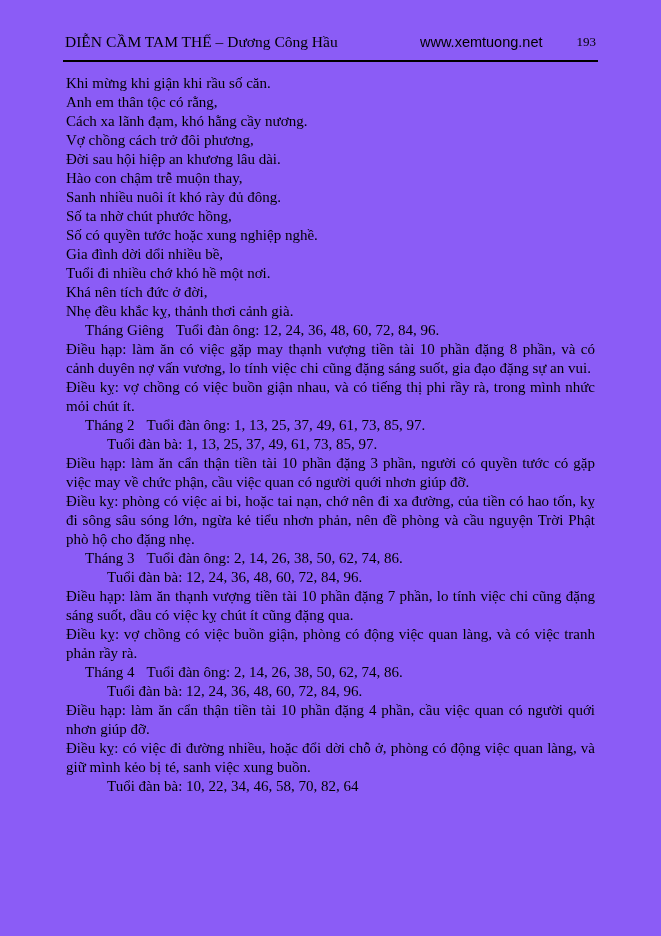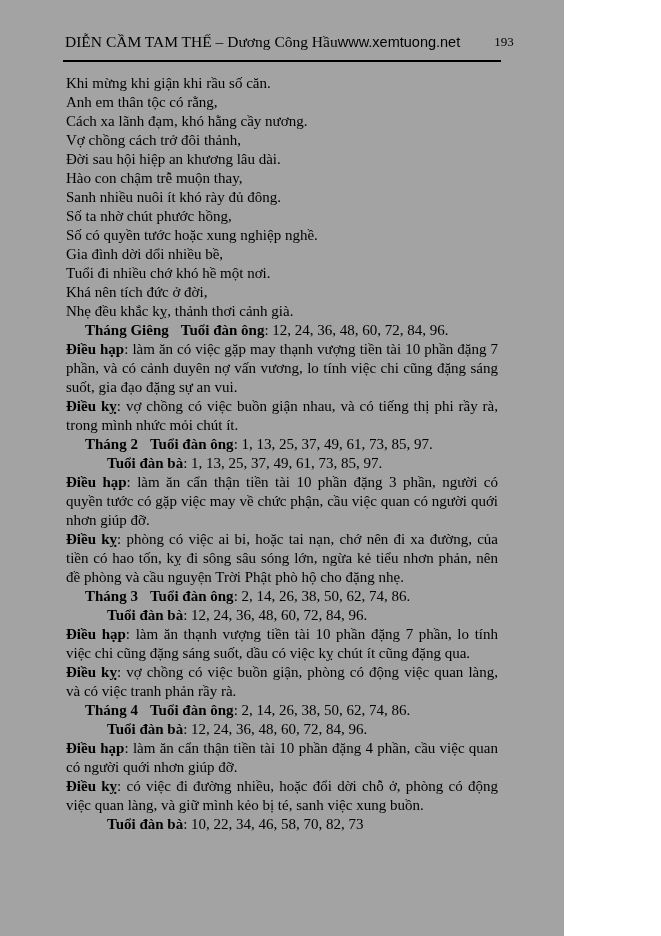--- a/index.html
+++ b/index.html
@@ -1,20 +1,20 @@
 <!DOCTYPE html>
 <html><head>
 <meta charset="utf-8">
 <style>
   html, body { margin: 0; padding: 0; background: #ffffff; }
   .page {
     position: relative;
-    width: 564px;
+    width: 661px;
     height: 936px;
-    background: #a3a3a3;
+    background: #8b5cf6;
     color: #000000;
     font-family: "Liberation Serif", "DejaVu Serif", serif;
     overflow: hidden;
     box-sizing: border-box;
   }
   .header {
     margin: 0 63px;
     padding: 33px 2px 9px 2px;
     border-bottom: 2px solid #000000;
     display: flex;
@@ -32,56 +32,56 @@
     margin: 12px 66px 0 66px;
     font-size: 15px;
     line-height: 19px;
   }
   .poem-line { text-align: left; }
   p { margin: 0; }
   .mline { padding-left: 19px; }
   .mlabel { margin-left: 12px; }
   .wline { padding-left: 41px; }
   .para { text-align: justify; }
-  b { font-weight: bold; }
+  b { font-weight: normal; }
 </style>
 </head>
 <body>
 
 <div class="page">
 
   <div class="header">
     <span class="title">DIỄN CẦM TAM THẾ – Dương Công Hầu</span>
     <span class="hright">
       <span class="url">www.xemtuong.net</span>
       <span class="pagenum">193</span>
     </span>
   </div>
 
   <div class="content">
 
     <div class="poem">
       <div class="poem-line">Khi mừng khi giận khi rầu số căn.</div>
       <div class="poem-line">Anh em thân tộc có rằng,</div>
       <div class="poem-line">Cách xa lãnh đạm, khó hằng cầy nương.</div>
-      <div class="poem-line">Vợ chồng cách trở đôi thảnh,</div>
+      <div class="poem-line">Vợ chồng cách trở đôi phương,</div>
       <div class="poem-line">Đời sau hội hiệp an khương lâu dài.</div>
       <div class="poem-line">Hào con chậm trễ muộn thay,</div>
       <div class="poem-line">Sanh nhiều nuôi ít khó rày đủ đông.</div>
       <div class="poem-line">Số ta nhờ chút phước hồng,</div>
       <div class="poem-line">Số có quyền tước hoặc xung nghiệp nghề.</div>
       <div class="poem-line">Gia đình dời dổi nhiều bề,</div>
       <div class="poem-line">Tuổi đi nhiều chớ khó hề một nơi.</div>
       <div class="poem-line">Khá nên tích đức ở đời,</div>
       <div class="poem-line">Nhẹ đều khắc kỵ, thảnh thơi cảnh già.</div>
     </div>
 
     <div class="month">
       <p class="mline"><b>Tháng Giêng</b><b class="mlabel">Tuổi đàn ông</b><span>: 12, 24, 36, 48, 60, 72, 84, 96.</span></p>
-      <p class="para"><b>Điều hạp</b><span>: làm ăn có việc gặp may thạnh vượng tiền tài 10 phần đặng 7 phần,  và có cảnh duyên nợ vấn vương, lo tính việc chi cũng đặng sáng suốt, gia đạo đặng sự an vui.</span></p>
+      <p class="para"><b>Điều hạp</b><span>: làm ăn có việc gặp may thạnh vượng tiền tài 10 phần đặng 8 phần,  và có cảnh duyên nợ vấn vương, lo tính việc chi cũng đặng sáng suốt, gia đạo đặng sự an vui.</span></p>
       <p class="para"><b>Điều kỵ</b><span>: vợ chồng có việc buồn giận nhau, và có tiếng thị phi rầy rà, trong mình nhức mỏi chút ít.</span></p>
     </div>
 
     <div class="month">
       <p class="mline"><b>Tháng 2</b><b class="mlabel">Tuổi đàn ông</b><span>: 1, 13, 25, 37, 49, 61, 73, 85, 97.</span></p>
       <p class="wline"><b>Tuổi đàn bà</b><span>: 1, 13, 25, 37, 49, 61, 73, 85, 97.</span></p>
       <p class="para"><b>Điều hạp</b><span>: làm ăn cẩn thận tiền tài 10 phần đặng 3 phần,  người có quyền tước có gặp việc may về chức phận,  cầu việc quan có người quới nhơn giúp đỡ.</span></p>
       <p class="para"><b>Điều kỵ</b><span>: phòng có việc ai bi, hoặc tai nạn, chớ nên đi xa đường, của tiền có hao tốn, kỵ đi sông sâu sóng lớn, ngừa kẻ tiểu nhơn phản, nên đề phòng và cầu nguyện Trời Phật phò hộ cho đặng nhẹ.</span></p>
     </div>
 
@@ -93,17 +93,17 @@
     </div>
 
     <div class="month">
       <p class="mline"><b>Tháng 4</b><b class="mlabel">Tuổi đàn ông</b><span>: 2, 14, 26, 38, 50, 62, 74, 86.</span></p>
       <p class="wline"><b>Tuổi đàn bà</b><span>: 12, 24, 36, 48, 60, 72, 84, 96.</span></p>
       <p class="para"><b>Điều hạp</b><span>: làm ăn cẩn thận tiền tài 10 phần đặng 4 phần,  cầu việc quan có người quới nhơn giúp đỡ.</span></p>
       <p class="para"><b>Điều kỵ</b><span>: có việc đi đường nhiều, hoặc đổi dời chỗ ở, phòng có động việc quan làng, và giữ mình kẻo bị té, sanh việc xung buồn.</span></p>
     </div>
 
     <div class="month">
-      <p class="wline"><b>Tuổi đàn bà</b><span>: 10, 22, 34, 46, 58, 70, 82, 73</span></p>
+      <p class="wline"><b>Tuổi đàn bà</b><span>: 10, 22, 34, 46, 58, 70, 82, 64</span></p>
     </div>
 
   </div>
 </div>
 
 </body></html>

